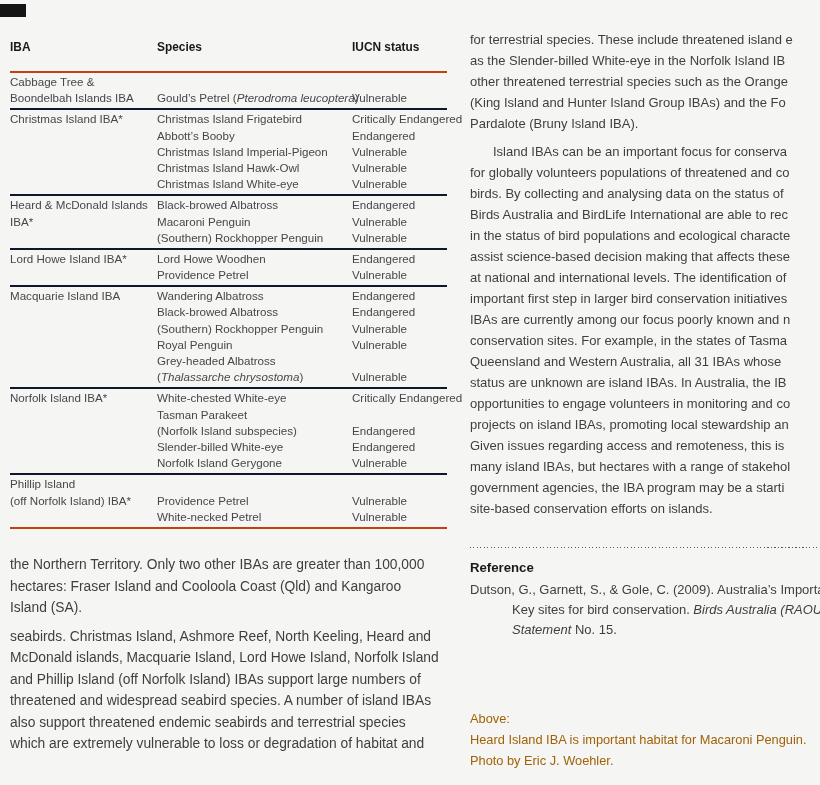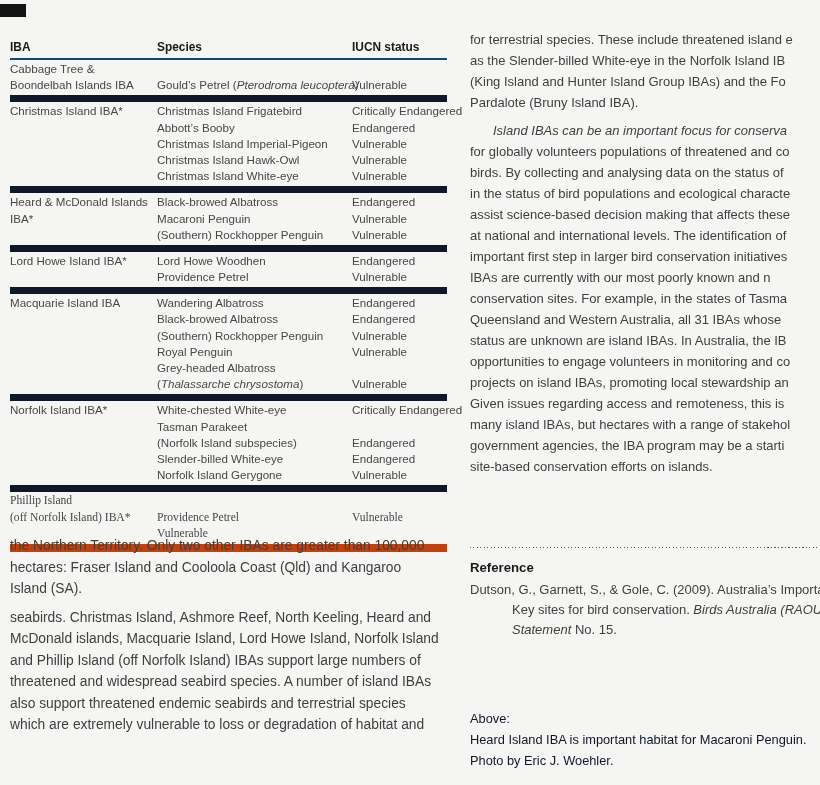--- a/index.html
+++ b/index.html
@@ -5,43 +5,43 @@
   html,body{margin:0;padding:0;}
   .page{
     position:relative;width:820px;height:785px;background:#f5f5f4;
     font-family:"Liberation Sans",sans-serif;overflow:hidden;color:#3e3e3e;
   }
   .corner-mark{position:absolute;left:0;top:4px;width:26px;height:13px;background:#141414;}
 
   
   .tbl{position:absolute;left:10px;top:40px;width:437px;font-size:11.6px;color:#474747;}
   .tbl-hdr{display:grid;grid-template-columns:147px 195px 95px;font-weight:bold;color:#1a1a1a;
-    font-size:11.9px;line-height:15px;padding-bottom:3px;border-bottom:2px solid #0c4a6e;}
-  .tgroup{padding:1px 0 2px 0;border-bottom:7px solid #0f172a;}
-  .tgroup.last{border-bottom:8px solid #c2410c;font-family:Liberation Serif, serif;}
+    font-size:11.9px;line-height:15px;padding-bottom:16px;border-bottom:2px solid #c2410c;}
+  .tgroup{padding:1px 0 2px 0;border-bottom:2px solid #0f172a;}
+  .tgroup.last{border-bottom:2px solid #c2410c;}
   .trow{display:grid;grid-template-columns:147px 195px 95px;height:16.2px;line-height:16.2px;}
   .trow span{white-space:nowrap;overflow:visible;}
 
   
-  .left-text{position:absolute;left:10px;top:535px;font-size:13.8px;line-height:21.5px;color:#3f3f3f;}
+  .left-text{position:absolute;left:10px;top:554px;font-size:13.8px;line-height:21.5px;color:#3f3f3f;}
   .right-text{position:absolute;left:470px;top:29px;font-size:13px;line-height:21px;color:#3f3f3f;}
   .para{margin:0 0 7px 0;}
   .line{white-space:nowrap;}
-  .line.indent{padding-left:23px;font-style:italic;}
+  .line.indent{padding-left:23px;}
 
   
   .ref{position:absolute;left:470px;top:547px;font-size:13px;line-height:20px;color:#3f3f3f;width:352px;}
   .dotted-rule{height:2px;width:100%;
     background-image:repeating-linear-gradient(90deg,#585858 0 1px,transparent 1px 3.5px);
     background-position:0 0;background-size:100% 1.4px;background-repeat:no-repeat;}
   .ref-heading{font-weight:bold;color:#1a1a1a;font-size:13.2px;margin:9px 0 2px 0;}
   .ref .line.hang{padding-left:42px;}
 
   
-  .caption{position:absolute;left:470px;top:708px;font-size:12.8px;line-height:21px;color:#0f172a;}
+  .caption{position:absolute;left:470px;top:708px;font-size:12.8px;line-height:21px;color:#a16207;}
 </style>
 </head>
 <body>
 
 <div class="page">
 
   <div class="corner-mark"></div>
 
   <div class="tbl">
     <div class="tbl-hdr">
@@ -183,20 +183,21 @@
             <span></span>
             <span></span>
           </div>
           <div class="trow">
             <span>(off Norfolk Island) IBA*</span>
             <span>Providence Petrel</span>
             <span>Vulnerable</span>
           </div>
           <div class="trow">
             <span></span>
+            <span>White-necked Petrel</span>
             <span>Vulnerable</span>
           </div>
         </div>
       </div>
   </div>
 
   <div class="left-text" id="left-text">
       <div class="para">
         <div class="line">the Northern Territory. Only two other IBAs are greater than 100,000</div>
         <div class="line">hectares: Fraser Island and Cooloola Coast (Qld) and Kangaroo</div>
@@ -209,32 +210,34 @@
         <div class="line">threatened and widespread seabird species. A number of island IBAs</div>
         <div class="line">also support threatened endemic seabirds and terrestrial species</div>
         <div class="line">which are extremely vulnerable to loss or degradation of habitat and</div>
       </div>
     </div>
 
   <div class="right-text" id="right-text">
       <div class="para">
         <div class="line">for terrestrial species. These include threatened island e</div>
         <div class="line">as the Slender-billed White-eye in the Norfolk Island IB</div>
+        <div class="line">other threatened terrestrial species such as the Orange</div>
         <div class="line">(King Island and Hunter Island Group IBAs) and the Fo</div>
         <div class="line">Pardalote (Bruny Island IBA).</div>
       </div>
       <div class="para">
         <div class="line indent">Island IBAs can be an important focus for conserva</div>
         <div class="line">for globally volunteers populations of threatened and co</div>
         <div class="line">birds. By collecting and analysing data on the status of</div>
+        <div class="line">Birds Australia and BirdLife International are able to rec</div>
         <div class="line">in the status of bird populations and ecological characte</div>
         <div class="line">assist science-based decision making that affects these</div>
         <div class="line">at national and international levels. The identification of</div>
         <div class="line">important first step in larger bird conservation initiatives</div>
-        <div class="line">IBAs are currently with our most poorly known and n</div>
+        <div class="line">IBAs are currently among our focus poorly known and n</div>
         <div class="line">conservation sites. For example, in the states of Tasma</div>
         <div class="line">Queensland and Western Australia, all 31 IBAs whose</div>
         <div class="line">status are unknown are island IBAs. In Australia, the IB</div>
         <div class="line">opportunities to engage volunteers in monitoring and co</div>
         <div class="line">projects on island IBAs, promoting local stewardship an</div>
         <div class="line">Given issues regarding access and remoteness, this is</div>
         <div class="line">many island IBAs, but hectares with a range of stakehol</div>
         <div class="line">government agencies, the IBA program may be a starti</div>
         <div class="line">site-based conservation efforts on islands.</div>
       </div>

